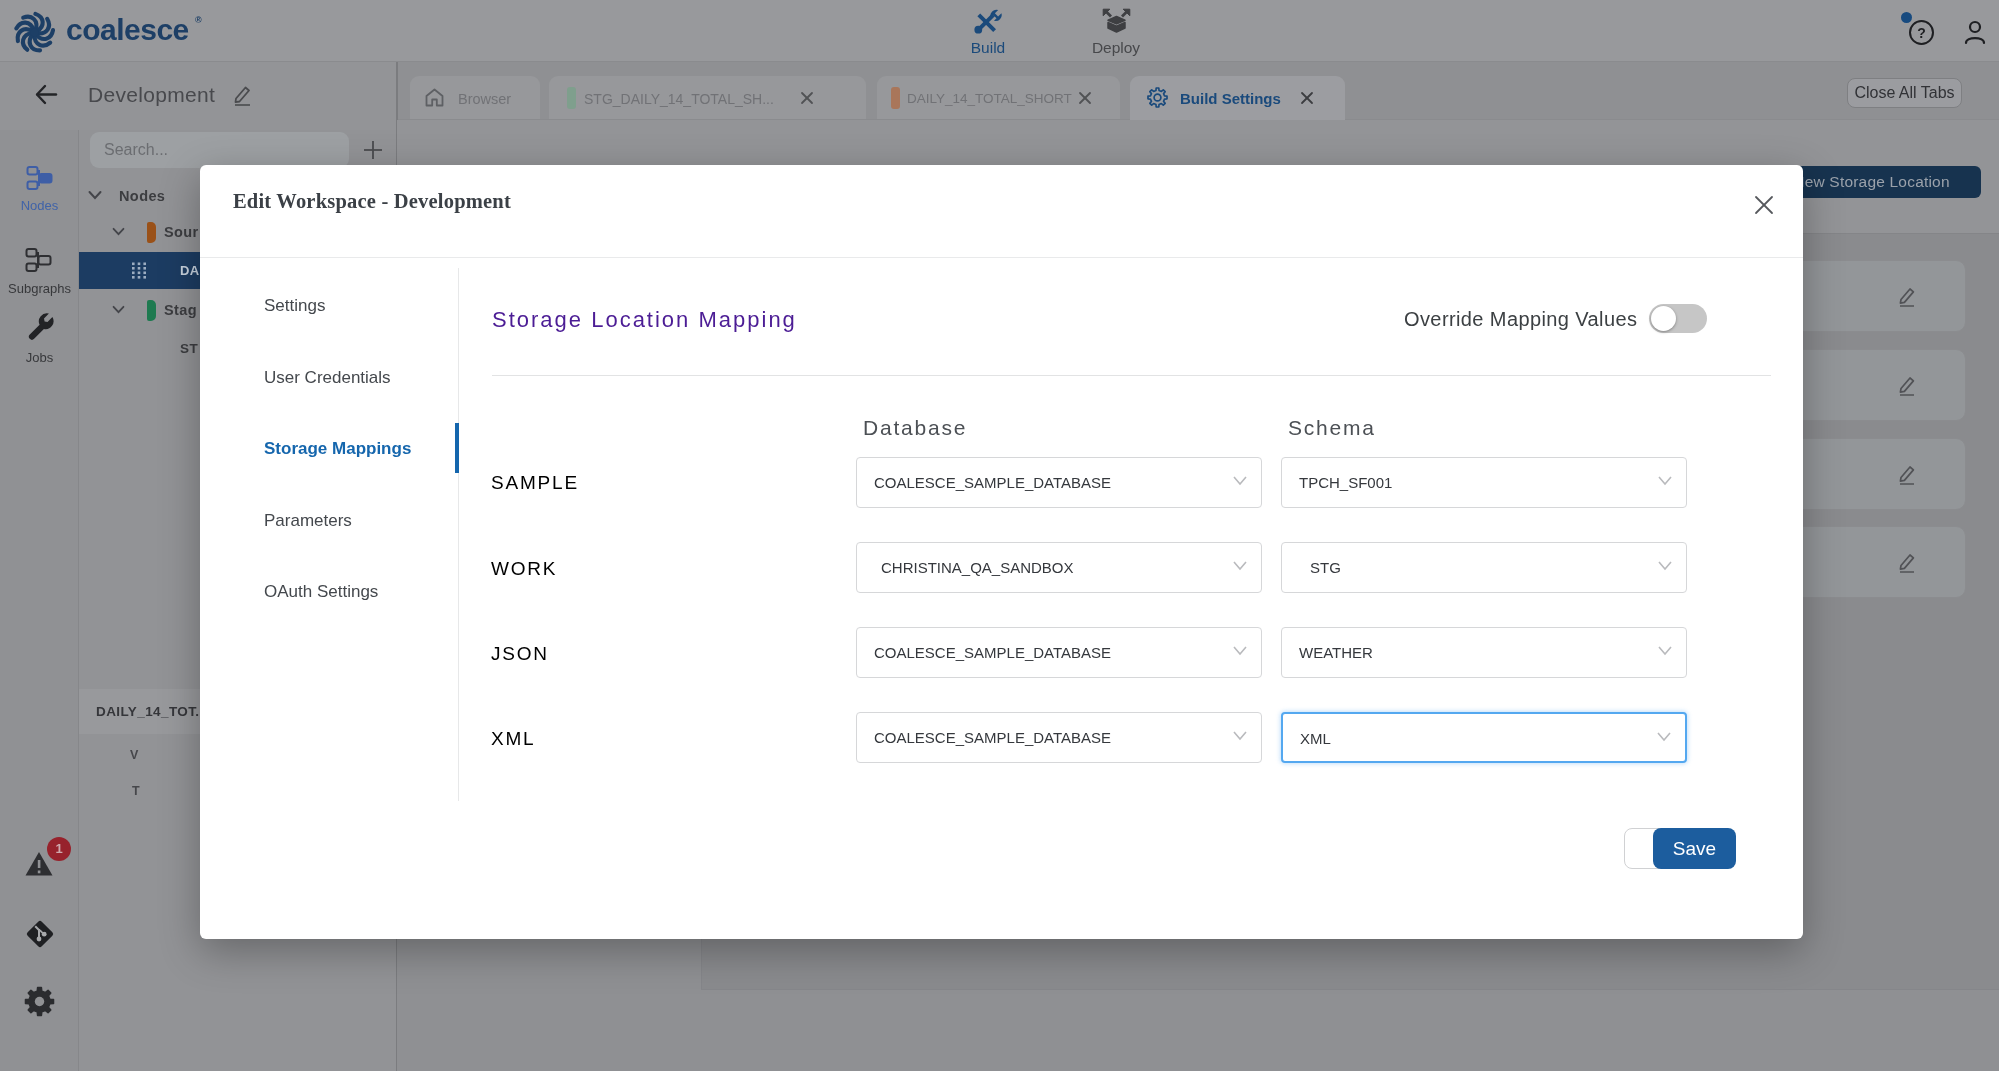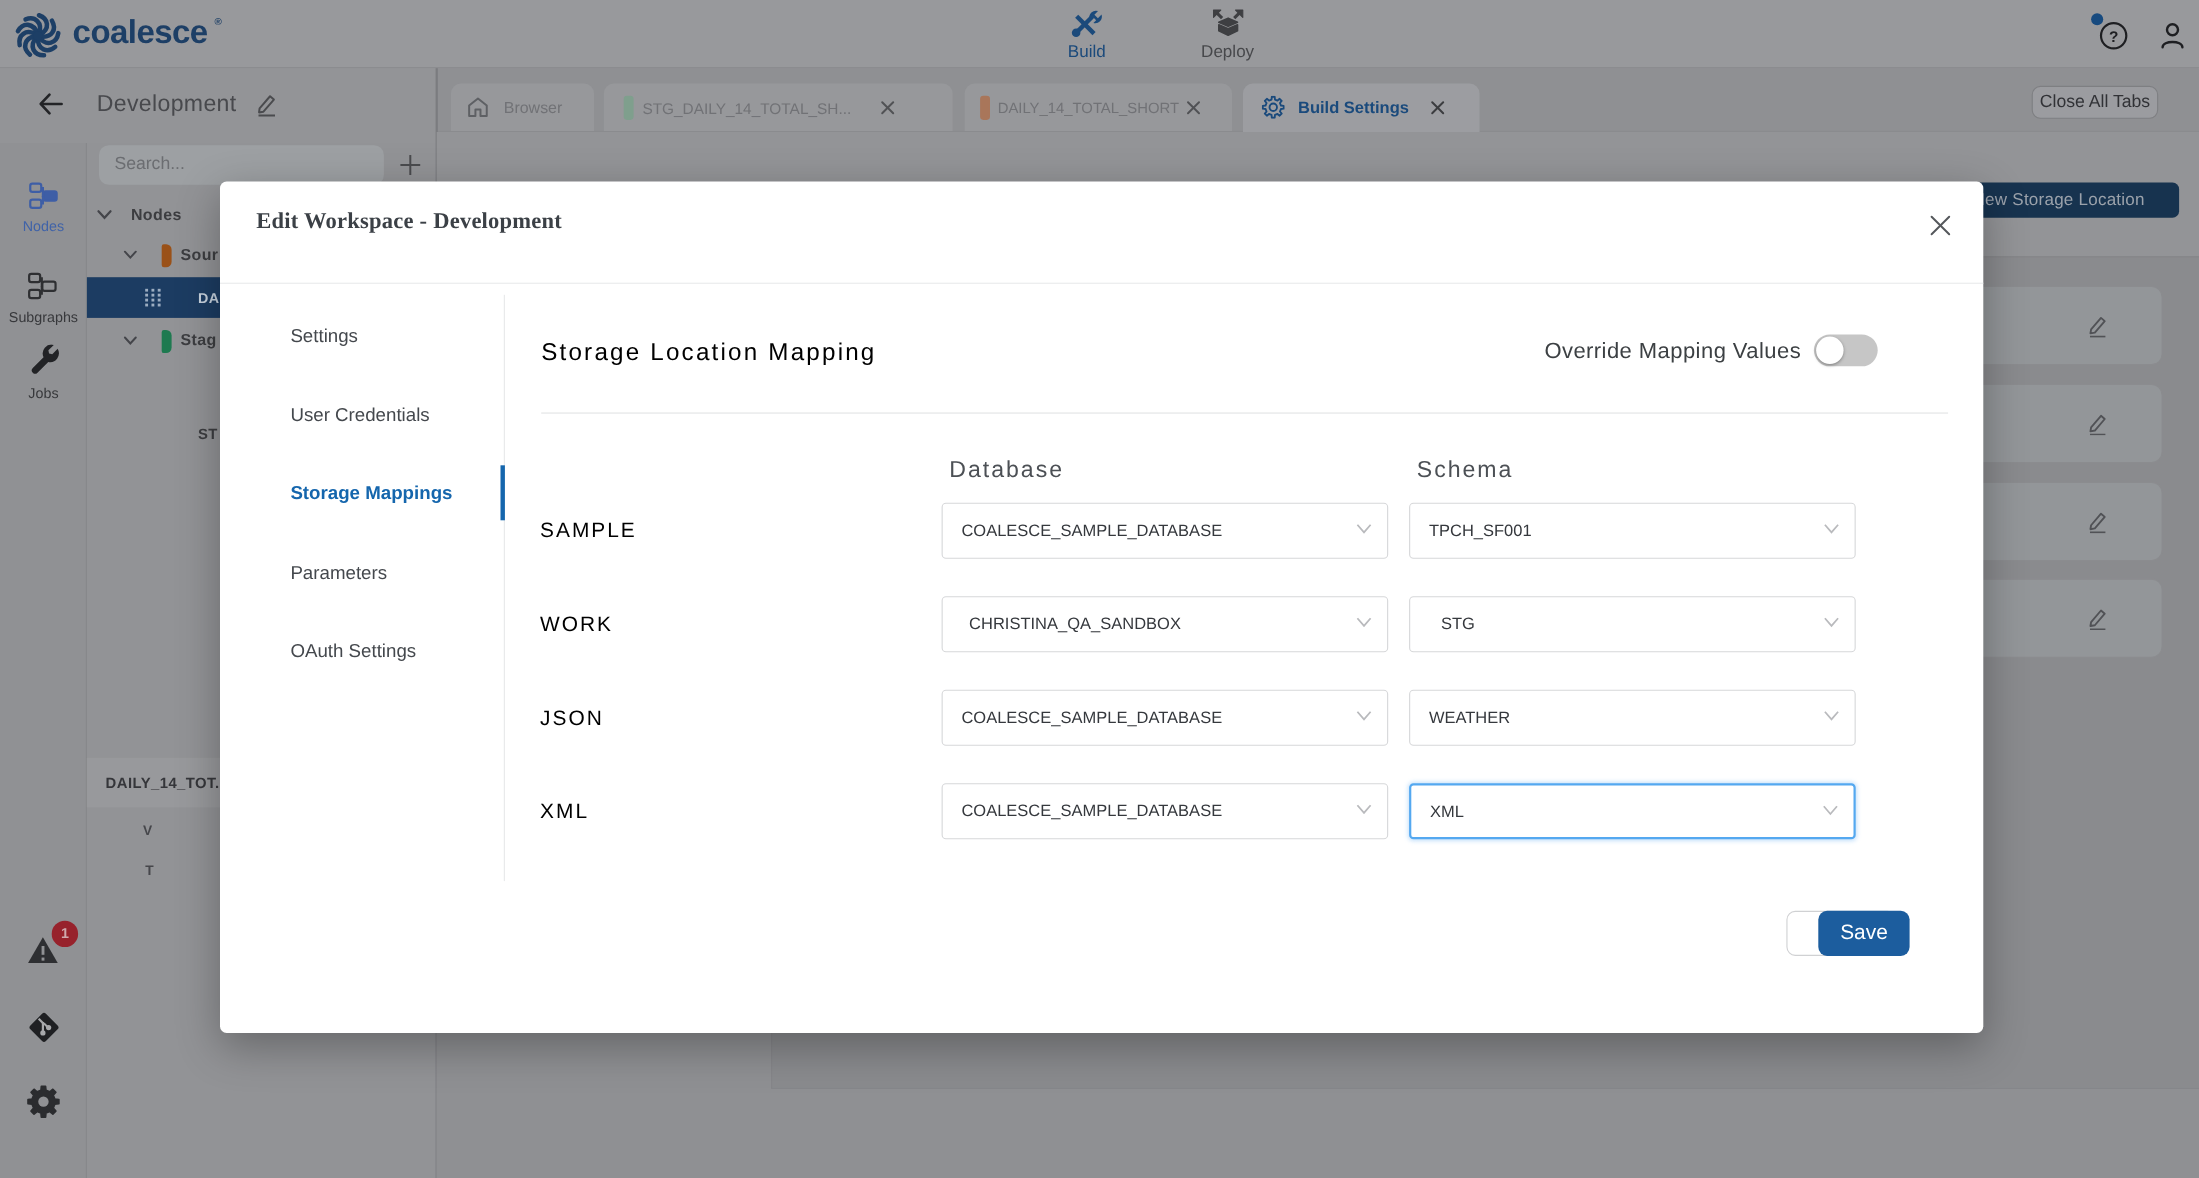--- a/index.html
+++ b/index.html
@@ -37,21 +37,21 @@
 #nslbtn { left:1762px; top:166px; width:219px; height:32px; background:#17334f; border-radius:6px; color:#9ba2ab; font-size:15.5px; text-align:center; line-height:32px; letter-spacing:0.2px; }
 .card { position:absolute; left:430px; width:1536px; height:72px; background:#939699; border:1px solid #8b8c8f; border-radius:10px; }
 
 #modal { left:200px; top:165px; width:1603px; height:774px; background:#ffffff; border-radius:6px; box-shadow:0 12px 40px rgba(0,0,0,0.3); }
 #mtitle { left:233px; top:190px; font-size:20.5px; font-weight:700; color:#3b4046; letter-spacing:0.2px;font-family:Liberation Serif, serif; }
 #mheadline { left:200px; top:257px; width:1603px; height:1px; background:#e9eaeb; }
 #navline { left:458px; top:268px; width:1px; height:533px; background:#e7e8e9; }
 .mnav { position:absolute; left:264px; font-size:17px; color:#44484d; font-weight:500; }
 #navactive { color:#1566ad; font-weight:700; }
 #navbar { left:455px; top:423px; width:4px; height:50px; background:#1566ad; }
-#slmtitle { left:492px; top:307px; font-size:22px; color:#000000; letter-spacing:2px; }
+#slmtitle { left:492px; top:307px; font-size:22px; color:#4c1d95; letter-spacing:2px; }
 #ovlabel { left:1404px; top:308px; font-size:20px; color:#3c4043; letter-spacing:0.4px; }
 #toggle { left:1649px; top:304px; width:58px; height:29px; background:#c6c6c6; border-radius:15px; }
 #knob { left:1651px; top:306px; width:25px; height:25px; background:#ffffff; border-radius:50%; box-shadow:0 1px 3px rgba(0,0,0,0.35); }
 #tableline { left:492px; top:375px; width:1279px; height:1px; background:#e2e3e4; }
 .colhdr { position:absolute; top:416px; font-size:21px; color:#4c5055; letter-spacing:1.8px; }
 .rowlab { position:absolute; left:491px; font-size:19px; color:#000000; letter-spacing:1.8px; }
 .sel { position:absolute; width:406px; height:51px; border:1px solid #d6d7d9; border-radius:4px; background:#fff; font-size:15px; color:#35383d; line-height:49px; padding-left:17px; }
 .chev { position:absolute; right:14px; top:18px; width:14px; height:10px; }
 #xmlsel { border:2px solid #54a8f0; box-shadow:0 0 4px 1px rgba(110,180,245,0.4); }
 #cancelbtn { left:1624px; top:828px; width:100px; height:41px; border:1px solid #d0d1d3; border-radius:8px; background:#fff; font-size:19px; color:#303438; text-align:center; line-height:39px;padding-left:24px; }
@@ -257,21 +257,21 @@
       <rect x="6.7" y="14" width="2.6" height="2.6"></rect>
       <rect x="12.4" y="14" width="2.6" height="2.6"></rect>
 </g>
 </svg>
 <div class="abs treetxt" style="left:180px; top:263px; color:#c7d2de; font-size:13px;">DA</div>
 <svg class="abs" id="chev3" style="left:112px; top:305px;" width="13" height="9" viewBox="0 0 14 10">
     <path d="M1.5,2 L7,8 L12.5,2" fill="none" stroke="#44454a" stroke-width="2" stroke-linecap="round"></path>
   </svg>
 <div class="abs nodeicon" style="left:147px; top:300px; background:#1e7a50;"></div>
 <div class="abs treetxt" style="left:164px; top:302px; font-size:14.5px;">Stag</div>
-<div class="abs treetxt" style="left:180px; top:341px;margin-top:46px;">ST</div>
+<div class="abs treetxt" style="left:180px; top:341px;">ST</div>
 <div class="abs" id="bottomband"></div>
 <div class="abs treetxt" style="left:96px; top:704px; color:#35363a;">DAILY_14_TOT...</div>
 <div class="abs treetxt" style="left:130px; top:748px; color:#46474b; font-size:12.5px;">V</div>
 <div class="abs treetxt" style="left:132px; top:784px; color:#46474b; font-size:12.5px;">T</div>
 <div class="abs" id="splitter"></div>
 
 <div class="abs" id="maincontent"></div>
 <div class="abs" style="left:397px; top:233px; width:1602px; height:756px; background:#8a8b8e;"></div>
 <div class="abs" style="left:397px; top:989px; width:1602px; height:82px; background:#8f9093;"></div>
 <div class="abs" style="left:397px; top:939px; width:304px; height:132px; background:#8f9093;"></div>

